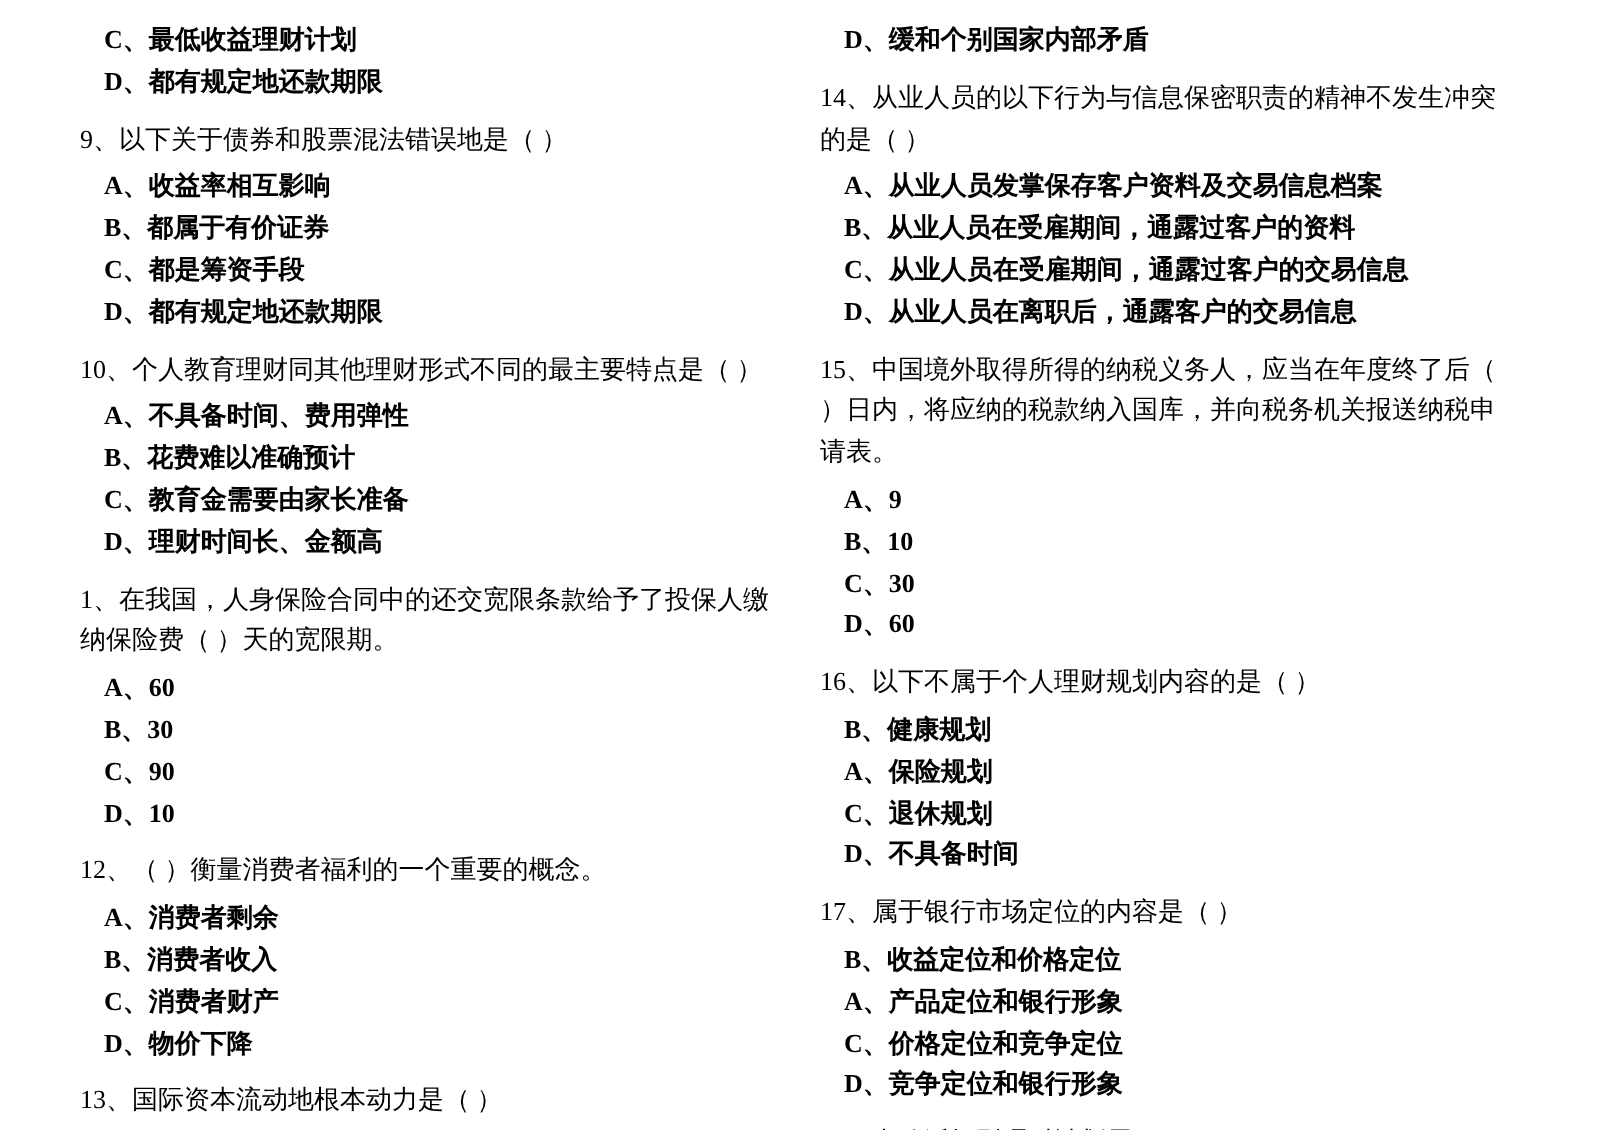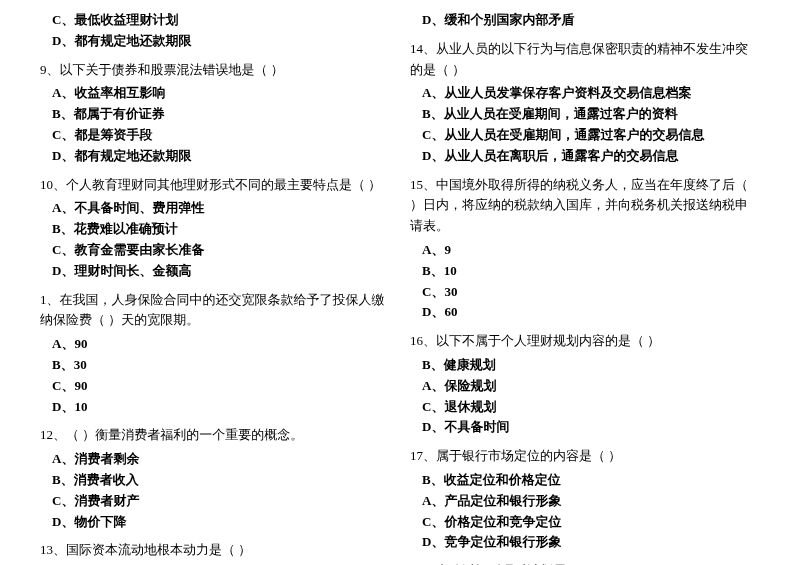--- a/index.html
+++ b/index.html
@@ -54,21 +54,21 @@
       </div>
       <div class="question-block">
         <div class="question-title">10、个人教育理财同其他理财形式不同的最主要特点是（  ）</div>
         <div class="option">A、不具备时间、费用弹性</div>
         <div class="option">B、花费难以准确预计</div>
         <div class="option">C、教育金需要由家长准备</div>
         <div class="option">D、理财时间长、金额高</div>
       </div>
       <div class="question-block">
         <div class="question-title">1、在我国，人身保险合同中的还交宽限条款给予了投保人缴纳保险费（  ）天的宽限期。</div>
-        <div class="option">A、90</div>
+        <div class="option">A、60</div>
         <div class="option">B、30</div>
         <div class="option">C、90</div>
         <div class="option">D、10</div>
       </div>
       <div class="question-block">
         <div class="question-title">12、（  ）衡量消费者福利的一个重要的概念。</div>
         <div class="option">A、消费者剩余</div>
         <div class="option">B、消费者收入</div>
         <div class="option">C、消费者财产</div>
         <div class="option">D、物价下降</div>

